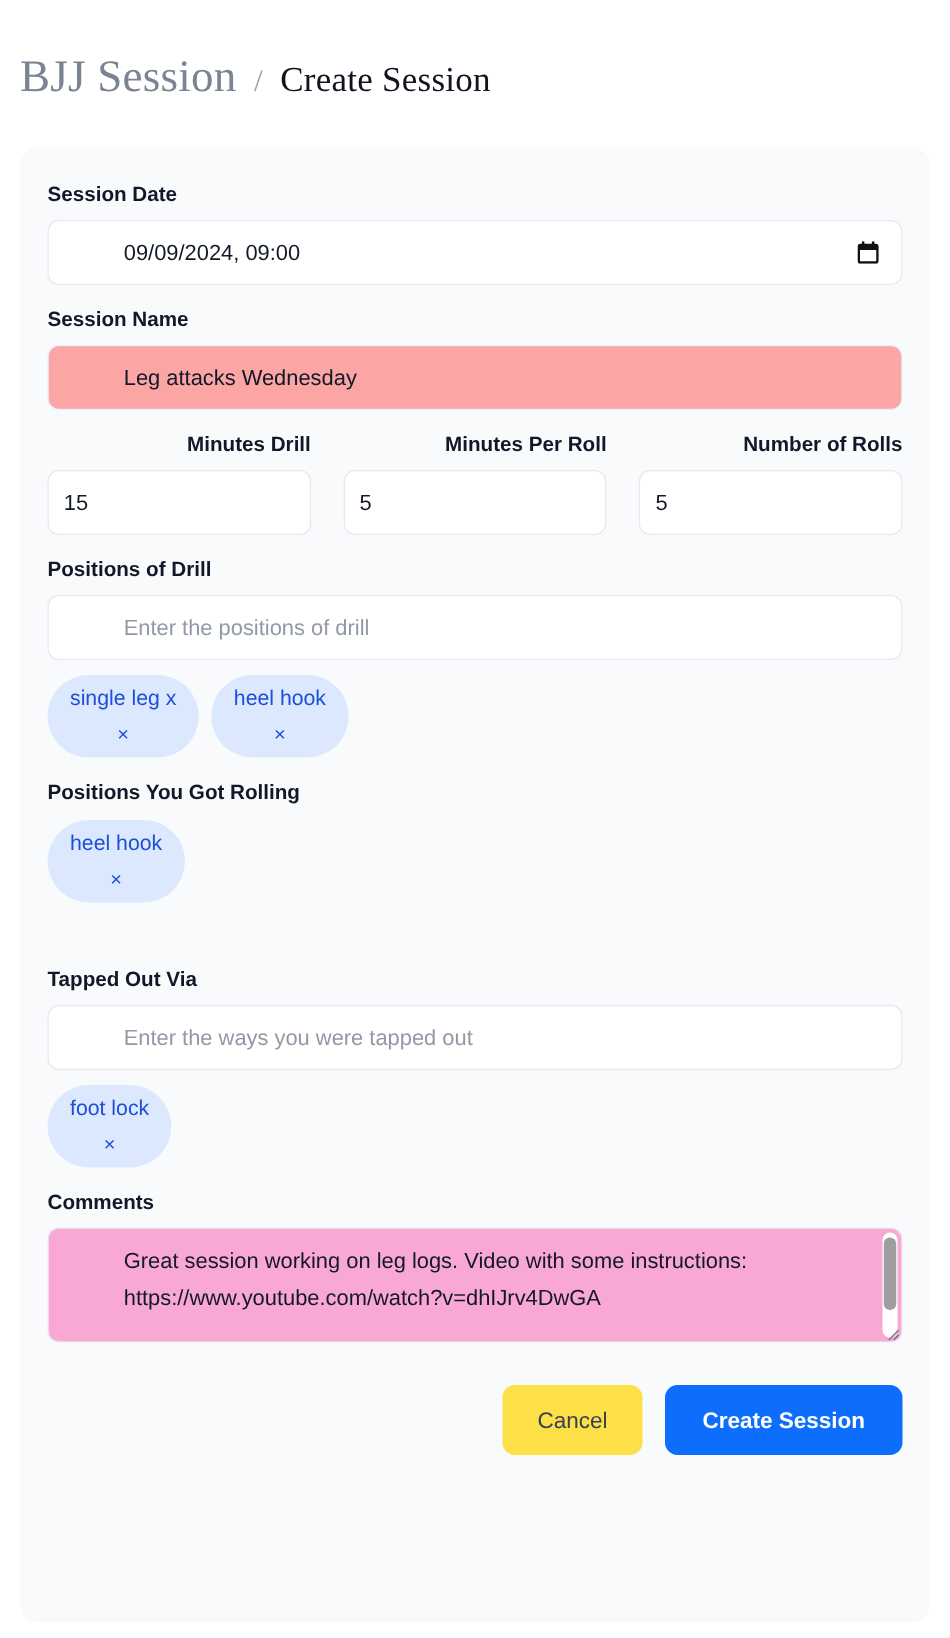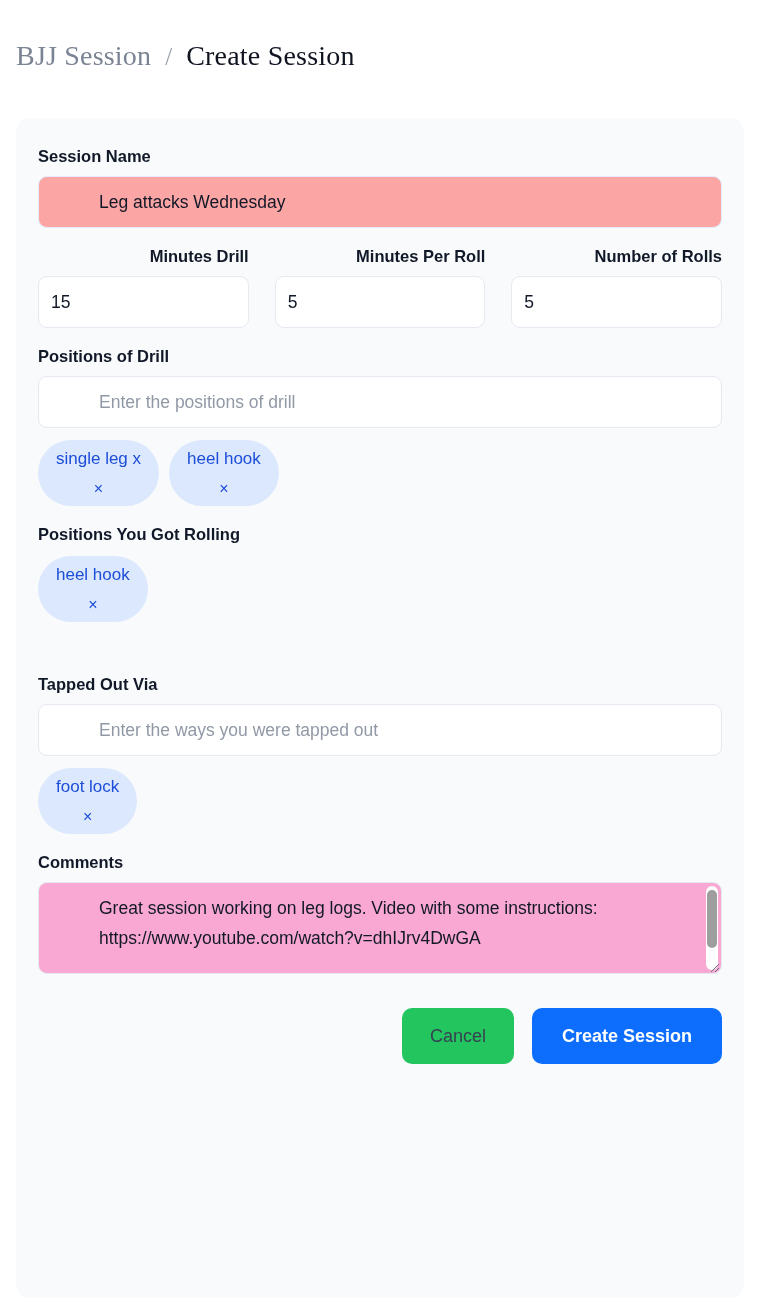--- a/index.html
+++ b/index.html
@@ -25,21 +25,21 @@
   .breadcrumb {
     position: absolute;
     left: 16px;
     top: 40px;
     display: flex;
     align-items: baseline;
     gap: 14px;
     font-family: "Liberation Serif", serif;
   }
   .crumb-root {
-    font-size: 28px;
+    font-size: 36px;
     color: #7b8494;
     letter-spacing: 0.2px;
   }
   .crumb-sep {
     font-size: 25px;
     color: #9aa1ad;
   }
   .crumb-current {
     font-size: 28px;
     color: #101420;
@@ -200,21 +200,21 @@
   .btn {
     border: none;
     border-radius: 10px;
     font-family: "Liberation Sans", sans-serif;
     font-size: 18px;
     cursor: pointer;
     height: 56px;
     padding: 0 28px;
   }
   .btn-cancel {
-    background: #22c55e;
+    background: #fde047;
     color: #374151;
   }
   .btn-primary {
     background: #0d6efd;
     color: #ffffff;
     font-weight: bold;
     padding: 0 30px;
   }
 </style>
 </head>
@@ -223,20 +223,32 @@
 <div class="page">
 
   <div class="breadcrumb">
     <span class="crumb-root">BJJ Session</span>
     <span class="crumb-sep">/</span>
     <span class="crumb-current">Create Session</span>
   </div>
 
   <div class="card">
 
+    <div class="block">
+      <div class="field-label">Session Date</div>
+      <div class="input-base input-indent date-field">
+        <span>09/09/2024, 09:00</span>
+        <svg class="date-icon" viewBox="0 0 17 18">
+          <rect x="1" y="3" width="15" height="14" rx="1.5" fill="none" stroke="#111" stroke-width="2"></rect>
+          <rect x="1" y="3" width="15" height="4" fill="#111"></rect>
+          <rect x="3.5" y="0" width="2" height="4" fill="#111"></rect>
+          <rect x="11.5" y="0" width="2" height="4" fill="#111"></rect>
+        </svg>
+      </div>
+    </div>
 
     <div class="block">
       <div class="field-label">Session Name</div>
       <div class="input-base input-indent autofill">
         <span>Leg attacks Wednesday</span>
       </div>
     </div>
 
     <div class="row3">
       <div class="col">

